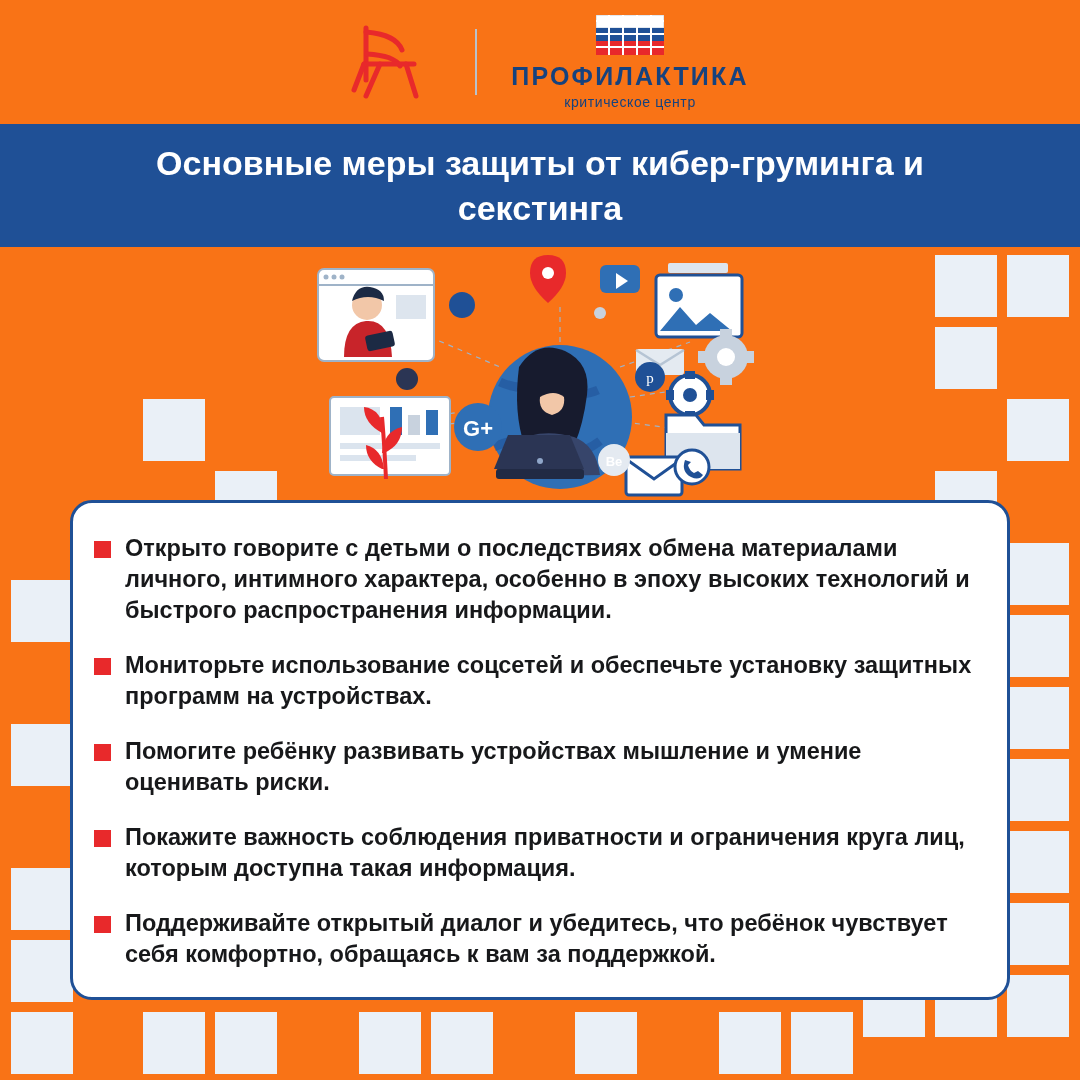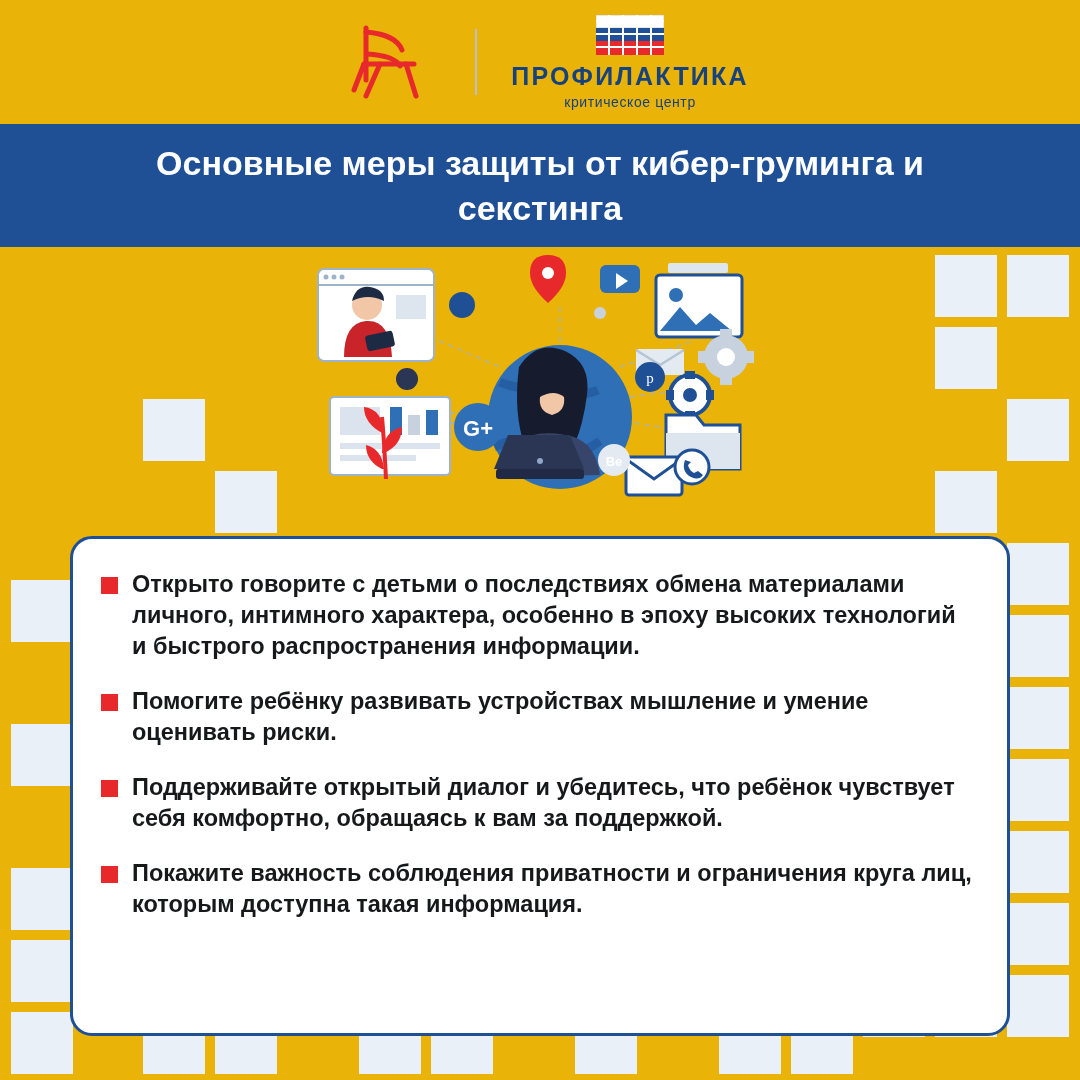--- a/index.html
+++ b/index.html
@@ -10,21 +10,21 @@
     width: 1080px;
     height: 1080px;
     font-family: "Liberation Sans", sans-serif;
     background: #ffffff;
     overflow: hidden;
   }
   .poster {
     position: relative;
     width: 1080px;
     height: 1080px;
-    background: #eab308;
+    background: #f97316;
     overflow: hidden;
   }
 
   
   .checker {
     position: absolute;
     inset: 0;
     z-index: 0;
     pointer-events: none;
   }
@@ -112,29 +112,29 @@
     left: 0;
     width: 1080px;
     height: 300px;
     z-index: 2;
   }
 
   
   .card {
     position: absolute;
     left: 70px;
-    top: 536px;
+    top: 500px;
     width: 940px;
     height: 500px;
     background: #ffffff;
     border: 3px solid #1f5096;
     border-radius: 22px;
     box-sizing: border-box;
     z-index: 4;
-    padding: 30px 34px 18px 28px;
+    padding: 30px 34px 18px 21px;
   }
   .bullet-list {
     list-style: none;
     margin: 0;
     padding: 0;
   }
   .bullet-item {
     display: flex;
     align-items: flex-start;
     margin-bottom: 24px;
@@ -366,26 +366,30 @@
   </div>
 
   <div class="card">
     <ul class="bullet-list">
       <li class="bullet-item">
         <span class="bullet-square"></span>
         <span class="bullet-text">Открыто говорите с детьми о последствиях обмена материалами личного, интимного характера, особенно в эпоху высоких технологий и быстрого распространения информации.</span>
       </li>
       <li class="bullet-item">
         <span class="bullet-square"></span>
+        <span class="bullet-text">Мониторьте использование соцсетей и обеспечьте установку защитных программ на устройствах.</span>
+      </li>
+      <li class="bullet-item">
+        <span class="bullet-square"></span>
         <span class="bullet-text">Помогите ребёнку развивать устройствах мышление и умение оценивать риски.</span>
       </li>
       <li class="bullet-item">
         <span class="bullet-square"></span>
+        <span class="bullet-text">Покажите важность соблюдения приватности и ограничения круга лиц, которым доступна такая информация.</span>
+      </li>
+      <li class="bullet-item">
+        <span class="bullet-square"></span>
         <span class="bullet-text">Поддерживайте открытый диалог и убедитесь, что ребёнок чувствует себя комфортно, обращаясь к вам за поддержкой.</span>
       </li>
-      <li class="bullet-item">
-        <span class="bullet-square"></span>
-        <span class="bullet-text">Покажите важность соблюдения приватности и ограничения круга лиц, которым доступна такая информация.</span>
-      </li>
     </ul>
   </div>
 
 </div>
 
 </body></html>

